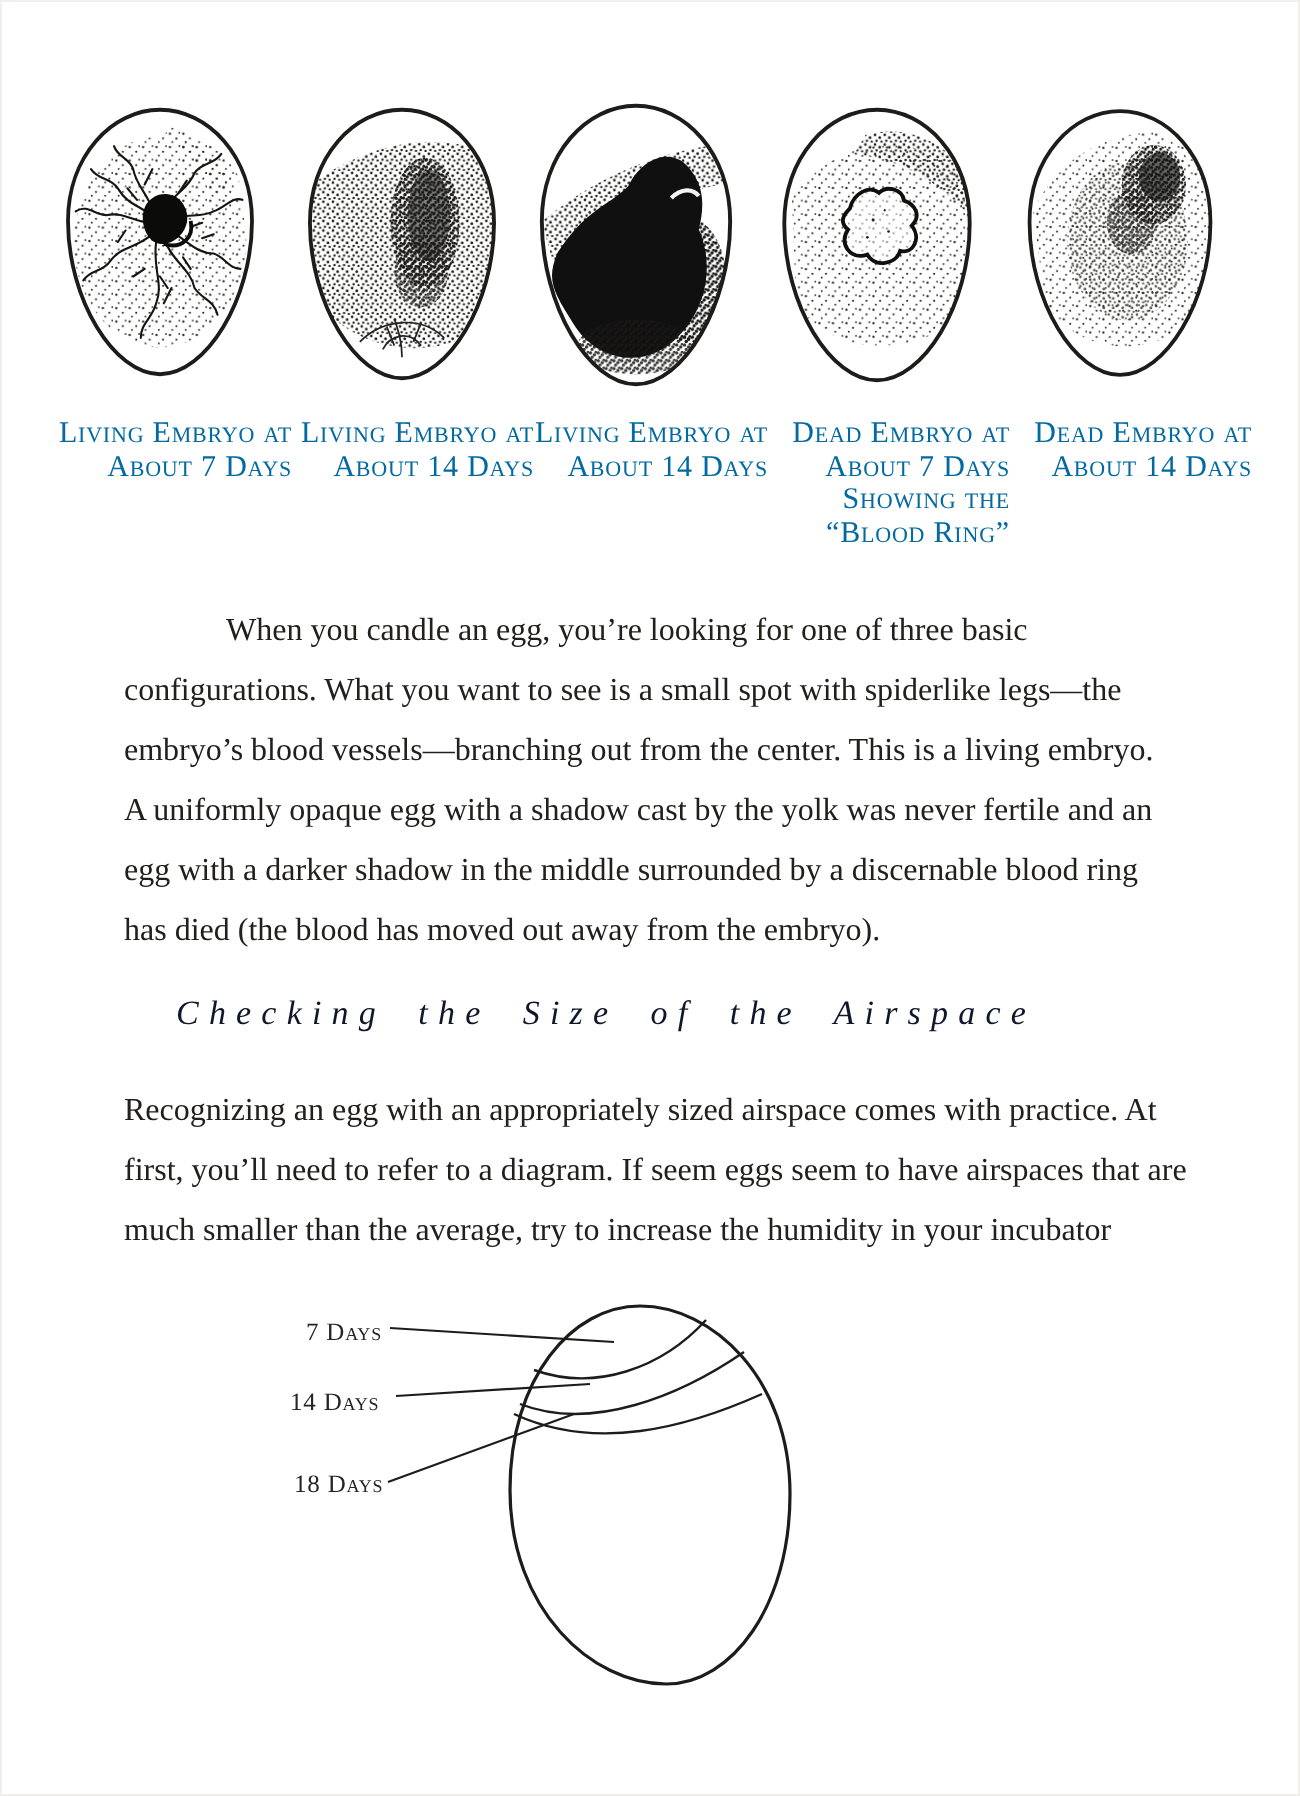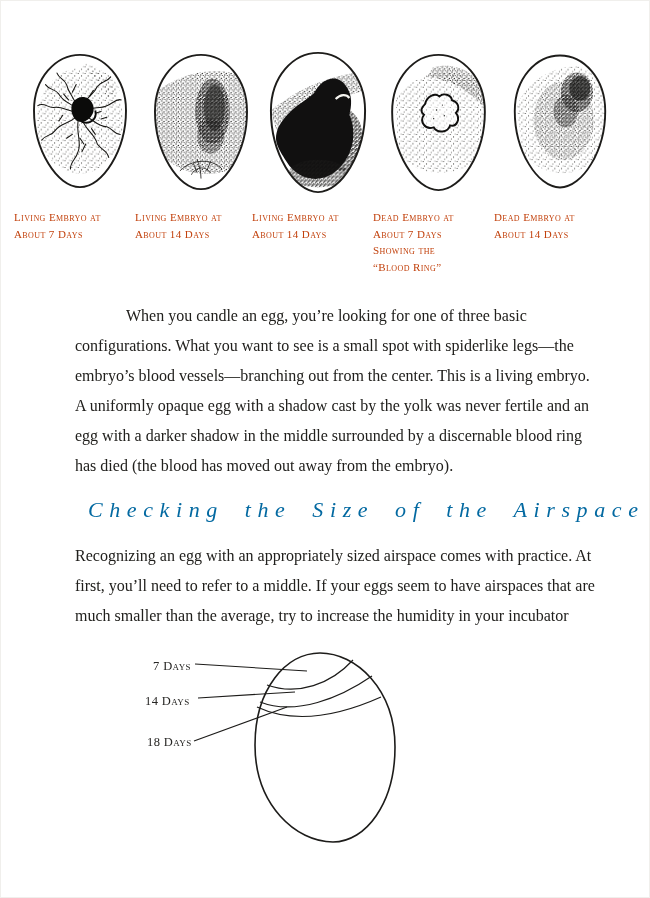--- a/index.html
+++ b/index.html
@@ -11,48 +11,48 @@
     font-family:"Liberation Serif", serif;
     color:#1d1c1a;
     overflow:hidden;
     box-shadow:inset 0 0 0 1px #f0efec;
   }
   .egg-fig{position:absolute;}
   .egg-caption{
     position:absolute;
     top:209px;
     width:132px;
-    text-align:left;
+    text-align:right;
     font-variant:small-caps;
-    font-size:11px;
+    font-size:15px;
     line-height:16.5px;
     letter-spacing:0.4px;
-    color:#c2410c;
+    color:#0369a1;
     white-space:pre-line;
   }
   .bodytext{
     position:absolute;
-    left:75px;
+    left:62px;
     width:556px;
     font-size:16px;
     line-height:30px;
     color:#21201d;
     white-space:pre-line;
   }
   #para1{top:301px;text-indent:51px;}
   #para2{top:541px;}
   #section-heading{
     position:absolute;
     left:88px;
     top:497px;
     font-style:italic;
-    font-size:22px;
+    font-size:17px;
     letter-spacing:0.30em;
     word-spacing:0.40em;
-    color:#0369a1;
+    color:#0f172a;
   }
   #diagram{position:absolute;left:118px;top:645px;}
   .diag-label{
     font-variant:small-caps;
     font-size:12.5px;
     letter-spacing:0.4px;
     fill:#262523;
     font-family:"Liberation Serif", serif;
   }
   #figure-caption{
@@ -209,21 +209,21 @@
   <div class="bodytext" id="para1">When you candle an egg, you’re looking for one of three basic
 configurations. What you want to see is a small spot with spiderlike legs—the
 embryo’s blood vessels—branching out from the center. This is a living embryo.
 A uniformly opaque egg with a shadow cast by the yolk was never fertile and an
 egg with a darker shadow in the middle surrounded by a discernable blood ring
 has died (the blood has moved out away from the embryo).</div>
 
   <div id="section-heading">Checking the Size of the Airspace</div>
 
   <div class="bodytext" id="para2">Recognizing an egg with an appropriately sized airspace comes with practice. At
-first, you’ll need to refer to a middle. If your eggs seem to have airspaces that are
+first, you’ll need to refer to a diagram. If seem eggs seem to have airspaces that are
 much smaller than the average, try to increase the humidity in your incubator</div>
 
   <svg id="diagram" width="360" height="205" viewBox="0 0 360 205">
 
     <path class="ink" stroke-width="1.6" d="M202,8 C238,8 277,44 277,102 C277,158 248,197 215,197 C178,197 137,160 137,100 C137,44 168,8 202,8 Z"></path>
 
     <g class="ink" stroke-width="1.2">
       <path d="M149,40 C180,51 213,39 235,15"></path>
       <path d="M142,57 C178,71 222,53 254,31"></path>
       <path d="M139,62 C180,81 225,69 263,52"></path>

